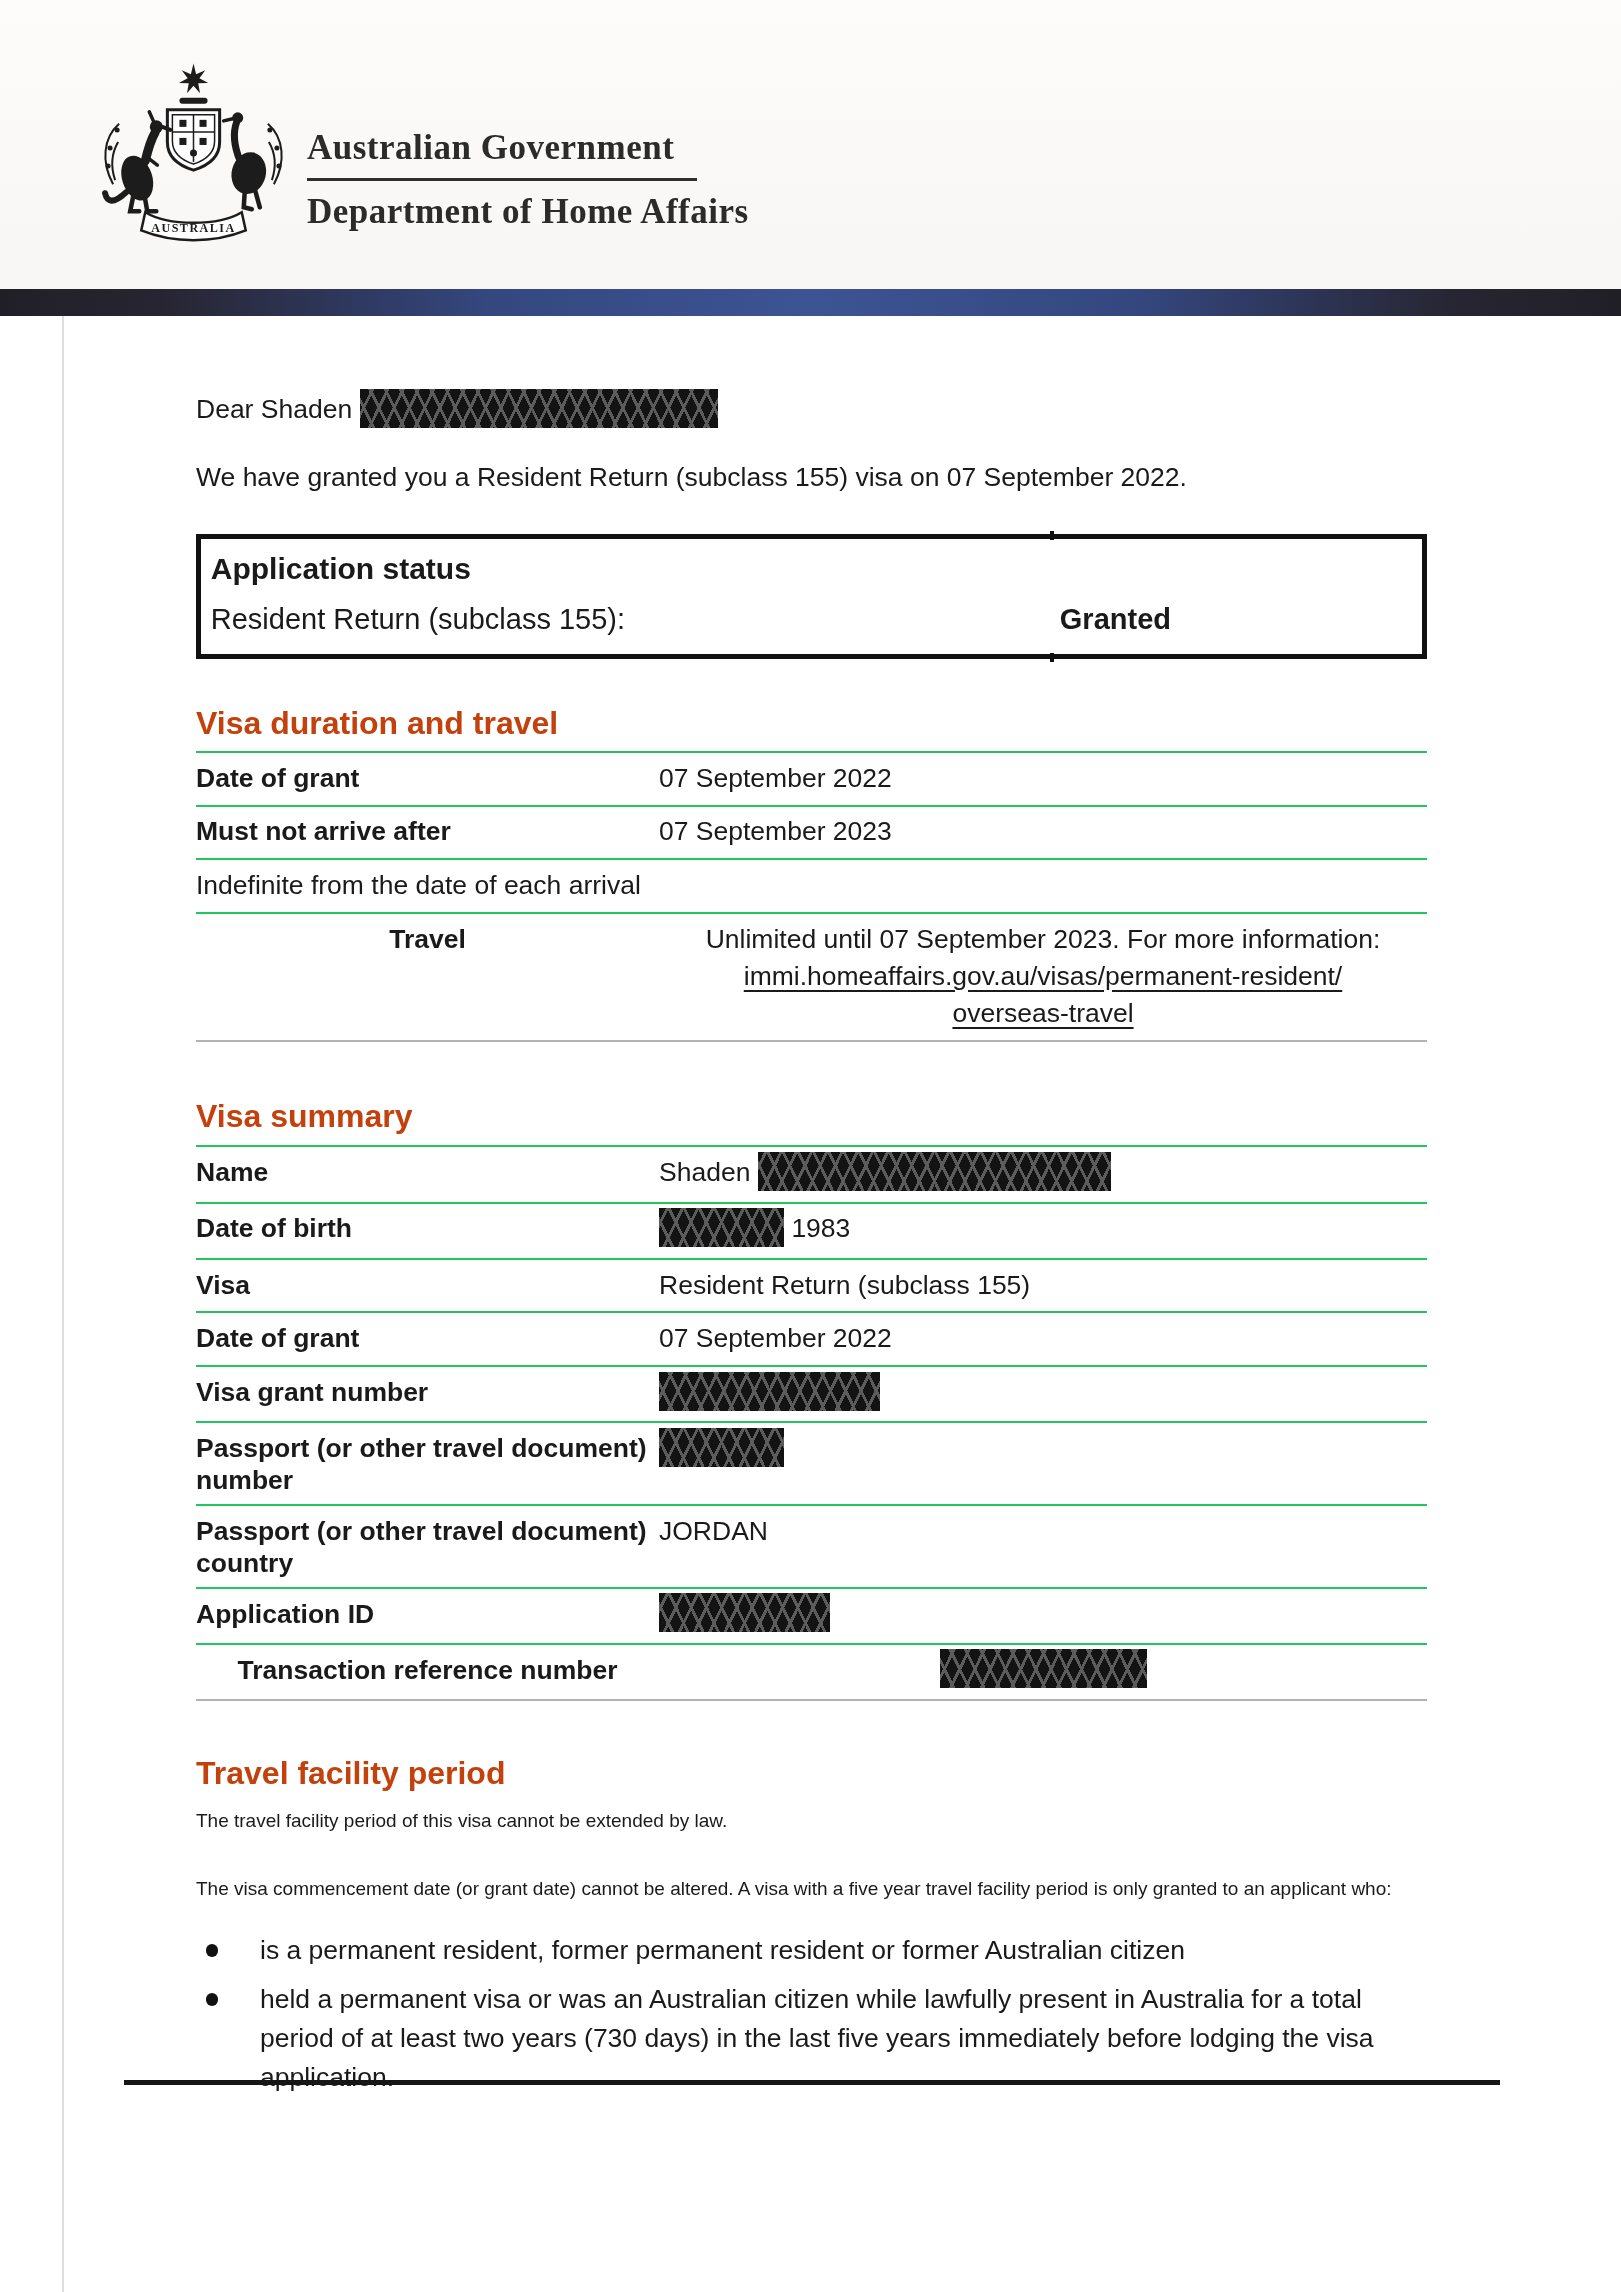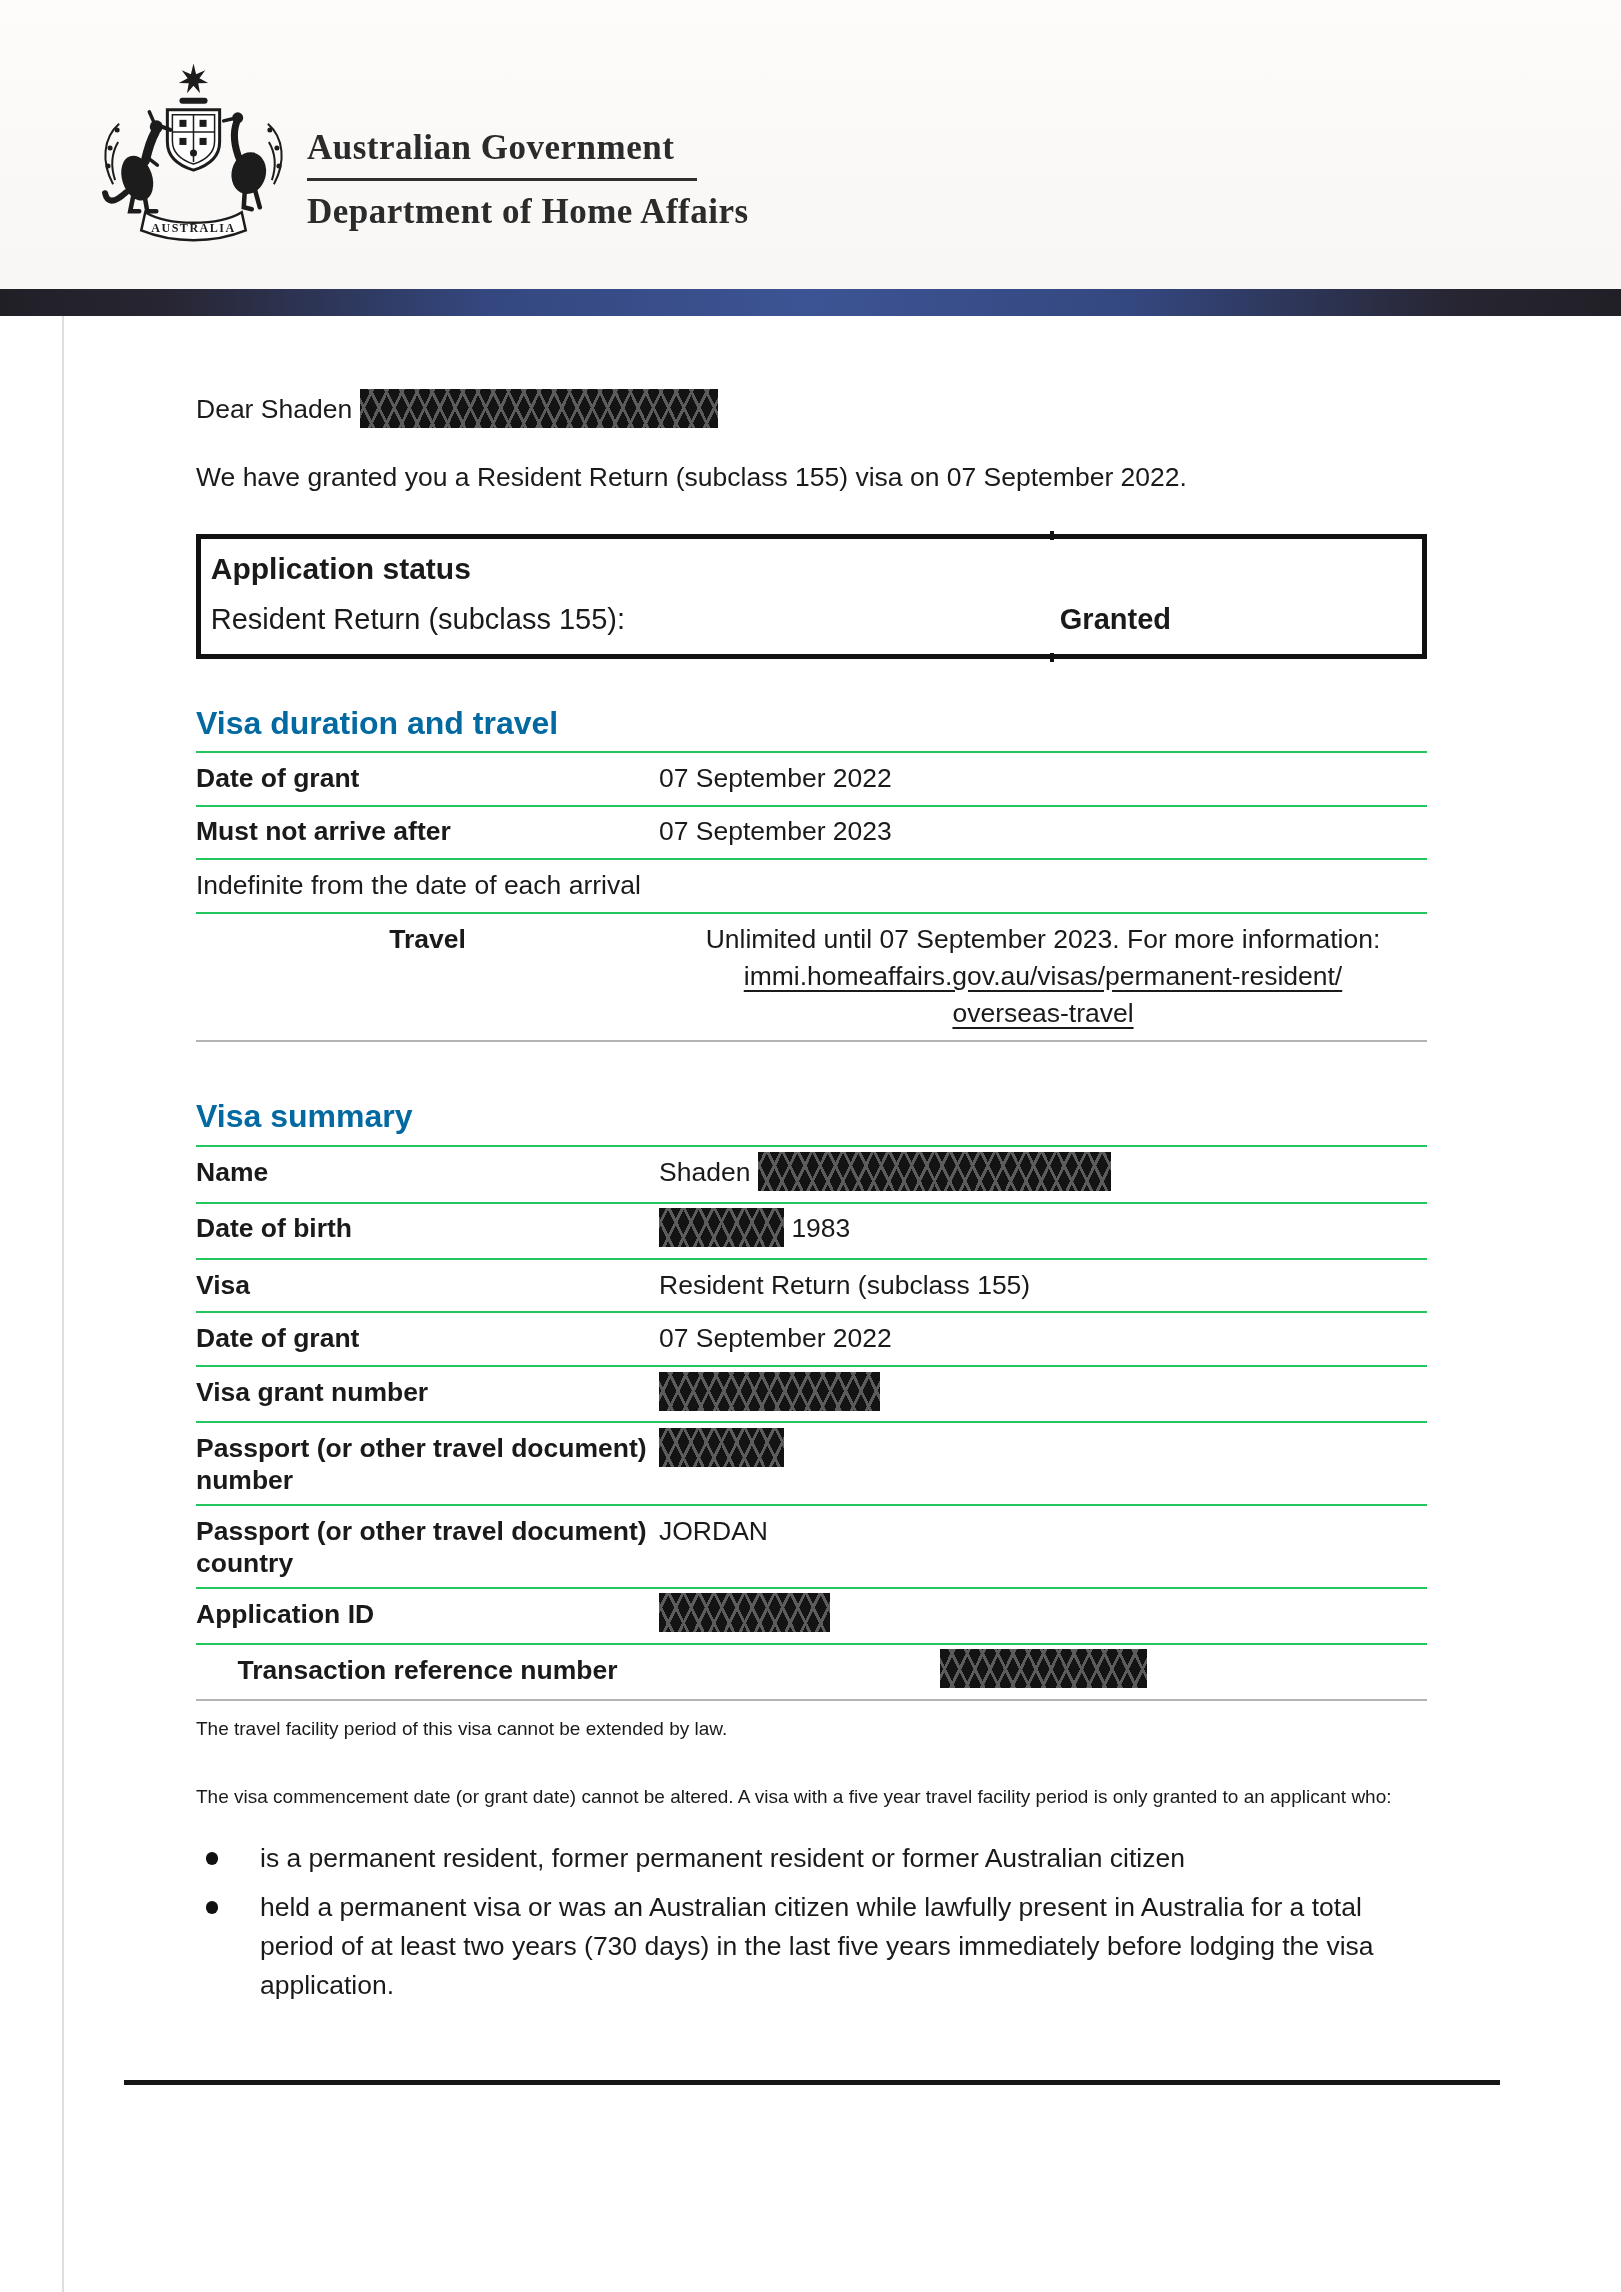--- a/index.html
+++ b/index.html
@@ -38,21 +38,21 @@
   
   .status-box{position:relative;margin-top:37px;border:5.9px solid #111;
               padding:9.8px 9.8px 15.7px 9.8px;}
   .status-title{font-size:30px;font-weight:bold;line-height:39px;}
   .status-row{position:relative;margin-top:13.7px;font-size:29px;line-height:37px;}
   .status-granted{position:absolute;left:849px;top:0;font-weight:bold;}
   .notch{position:absolute;width:3.9px;height:8.8px;background:#111;left:849px;}
   .notch.top{top:-7.8px;} .notch.bottom{bottom:-7.8px;}
 
   
-  .section-h{font-size:32px;font-weight:bold;line-height:39px;color:#0369a1;}
+  .section-h{font-size:32px;font-weight:bold;line-height:39px;color:#c2410c;}
   .h-duration{margin-top:45px;margin-bottom:7.8px;}
   .h-summary{margin-top:55px;margin-bottom:9.8px;}
   .h-travel{margin-top:53px;margin-bottom:3.9px;}
 
   
   .dtable{width:1231px;}
   .trow{display:flex;border-top:2px solid #22c55e;padding:6.9px 0 7.8px 0;}
   .trow.last{border-bottom:2px solid #b3b3b3;text-align:center;}
   .tlabel{width:463px;flex:0 0 463px;font-weight:bold;font-size:26.5px;line-height:32px;padding-top:2px;}
   .tvalue{flex:1;font-size:26.5px;line-height:37px;}
@@ -238,20 +238,21 @@
         </div>
       </div>
       <div class="trow last">
         <div class="tlabel">Transaction reference number</div>
         <div class="tvalue">
           <span class="redact w211"></span>
         </div>
       </div>
     </div>
 
+    <div class="section-h h-travel">Travel facility period</div>
     <div class="para tight">The travel facility period of this visa cannot be extended by law.</div>
     <div class="para">The visa commencement date (or grant date) cannot be altered. A visa with a five year travel facility period is only granted to an applicant who:</div>
 
     <div class="bullets">
       <div class="bullet-item">
         <span class="bullet-dot"></span>
         <span>is a permanent resident, former permanent resident or former Australian citizen</span>
       </div>
       <div class="bullet-item">
         <span class="bullet-dot"></span>

